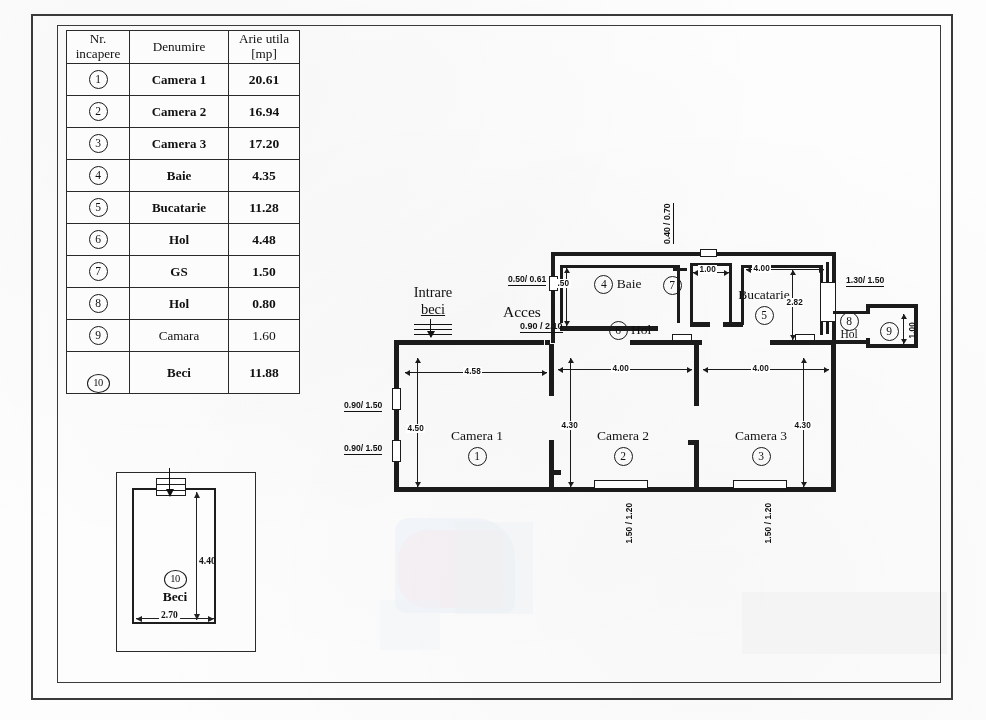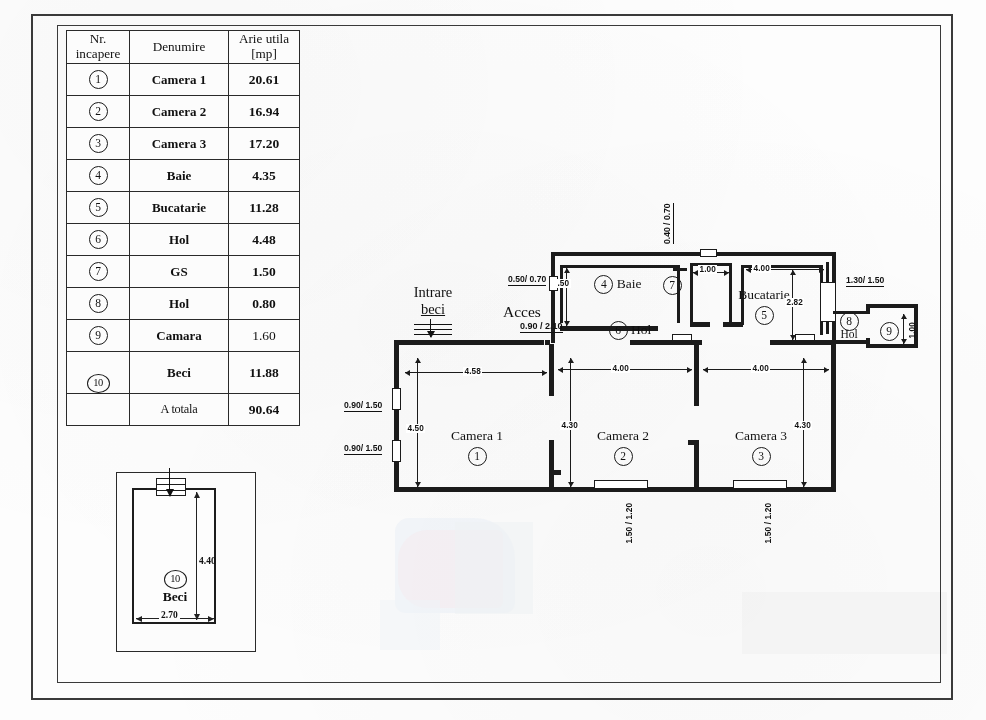--- a/index.html
+++ b/index.html
@@ -55,21 +55,21 @@
     font-size:13.2px;
     color:#111;
     padding:0;
     background:#fcfcfc;
   }
   .tbl th{font-weight:normal;line-height:1.12;height:32px;}
   .c-num{width:62px;height:31px;}
   .c-name{width:98px;}
   .c-area{width:70px;}
   .tbl td.name{font-weight:bold;font-size:13px;}
-  .tbl td.name.thin{font-weight:bold;}
+  .tbl td.name.thin{font-weight:normal;}
   .tbl td.area{font-weight:bold;font-size:13.5px;}
   .tbl td.area.thin{font-weight:normal;margin-left:37px;}
   .tbl td.sum{font-weight:normal;font-size:12.3px;letter-spacing:-.2px;}
   .circ{
     display:inline-block;
     width:17px;height:17px;line-height:16px;
     border:1.2px solid #1a1a1a;border-radius:50%;
     font-size:11.5px;text-align:center;
     font-family:"Liberation Serif", serif;
   }
@@ -247,25 +247,20 @@
       <tr>
           <td class="c-num"><span class="circ">9</span></td>
           <td class="name thin">Camara</td>
           <td class="area thin">1.60</td>
         </tr>
       <tr>
           <td class="c-num"><span class="circ ten">10</span></td>
           <td class="name">Beci</td>
           <td class="area">11.88</td>
         </tr>
-      <tr>
-          <td class="c-num"></td>
-          <td class="sum">A totala</td>
-          <td class="area">90.64</td>
-        </tr>
     </tbody>
   </table>
 
   <div class="beci-box"></div>
   <div class="beci-room"></div>
   <div class="beci-stair">
     <i style="top:5px"></i>
       <i style="top:11px"></i>
   </div>
   <div class="beci-arrow"></div>
@@ -386,21 +381,21 @@
     <span>Intrare</span><br>
     <u>beci</u>
   </div>
   <div class="stair-sym" style="left:414px;top:322px;">
     <i style="top:2px"></i>
       <i style="top:7px"></i>
       <i style="top:12px"></i>
       <b></b>
   </div>
 
-  <span class="ol" style="left:508px;top:274px;font-size:8.6px;">0.50/ 0.70</span>
+  <span class="ol" style="left:508px;top:274px;font-size:8.6px;">0.50/ 0.61</span>
   <span class="ol vert" style="left:662px;top:244px;font-size:8.6px;">0.40 / 0.70</span>
   <span class="ol" style="left:846px;top:275px;font-size:8.6px;">1.30/ 1.50</span>
   <span class="ol" style="left:344px;top:400px;font-size:8.6px;">0.90/ 1.50</span>
   <span class="ol" style="left:344px;top:443px;font-size:8.6px;">0.90/ 1.50</span>
   <span class="dt vert nobg" style="left:624px;top:545px;font-size:8.4px;">1.50 / 1.20</span>
   <span class="dt vert nobg" style="left:763px;top:545px;font-size:8.4px;">1.50 / 1.20</span>
 
   <div class="dh" style="left:405px;top:372px;width:142px;"></div>
   <span class="dt" style="left:463px;top:367px;">4.58</span>
 

